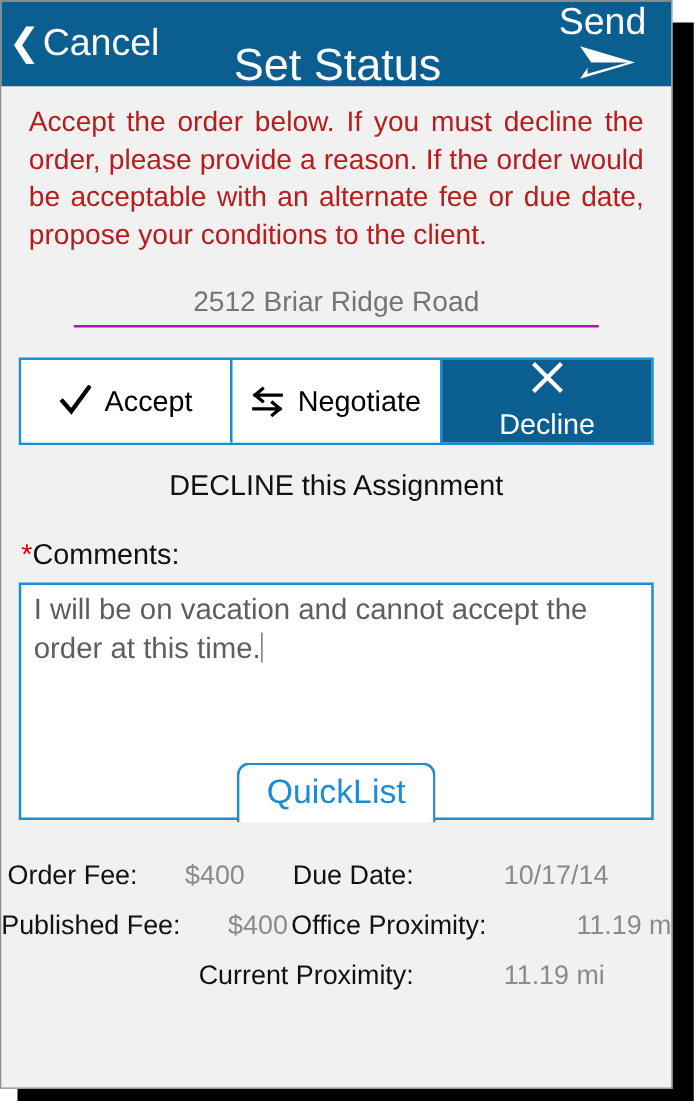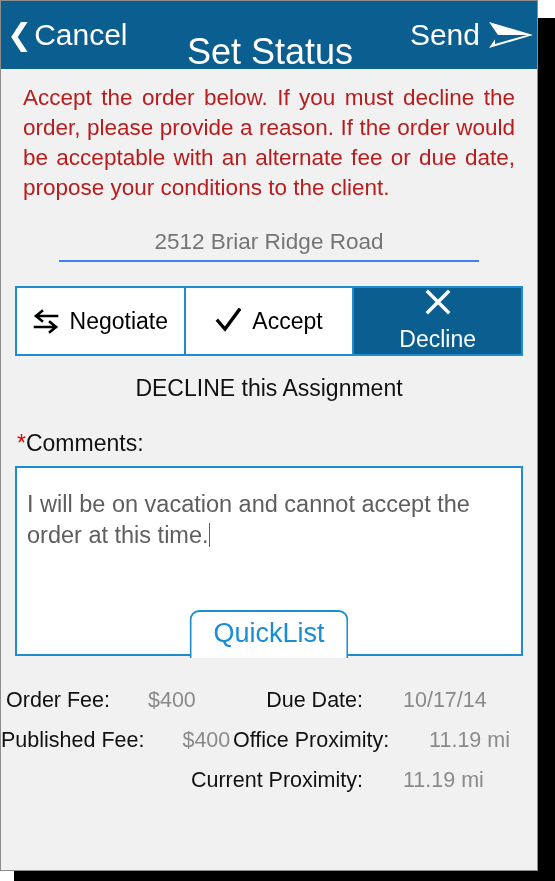--- a/index.html
+++ b/index.html
@@ -56,21 +56,21 @@
     top: 0;
     height: 68px;
     display: flex;
     align-items: center;
     color: #ffffff;
     font-size: 30px;
     cursor: pointer;
     user-select: none;
   }
   #cancel-btn { left: 6px; }
-  #send-btn { right: 4px; }
+  #send-btn { right: 20px; flex-direction: column; }
   .hdr-title {
     position: absolute;
     left: 0;
     top: 17px;
     width: 538px;
     height: 68px;
     line-height: 68px;
     text-align: center;
     font-size: 36px;
     color: #ffffff;
@@ -97,21 +97,21 @@
     color: #b91c1c;
     text-align: justify;
   }
 
   
   #address-wrap {
     margin: 26px auto 0 auto;
     width: 420px;
     text-align: center;
     padding-bottom: 5px;
-    border-bottom: 2px solid #3b82f6;
+    border-bottom: 2px solid #a21caf;
   }
   #address-text {
     font-size: 22.5px;
     color: #757575;
   }
 
   
   #segmented {
     margin: 24px 14px 0 14px;
     display: flex;
@@ -169,21 +169,21 @@
   #comment-box {
     position: absolute;
     left: 0; top: 0;
     width: 100%;
     height: 190px;
     box-sizing: border-box;
     border: 2px solid #1b8dd0;
     background: #ffffff;
   }
   #comment-text {
-    padding: 21px 10px 0 10px;
+    padding: 4px 10px 0 10px;
     font-size: 23.5px;
     line-height: 31px;
     color: #5e5e5e;
   }
   .caret {
     display: inline-block;
     width: 1px;
     height: 24px;
     background: #5e5e5e;
     vertical-align: -4px;
@@ -214,21 +214,21 @@
   .det-row {
     display: flex;
     align-items: baseline;
     margin-bottom: 15px;
   }
   .det-cell {
     display: flex;
     align-items: baseline;
   }
   .det-cell.left  { width: 232px; justify-content: flex-end; }
-  .det-cell.right { flex: 1 1 auto; justify-content: flex-end; }
+  .det-cell.right { flex: 1 1 auto; justify-content: flex-end; gap: 32px; }
   .det-label { color: #111111; white-space: nowrap; }
   .det-value { color: #8a8a8a; white-space: nowrap; margin-left: 36px; }
   .det-cell.left .det-value  { width: 85px; text-align: left; padding-left: 2px; }
   .det-cell.right .det-value { width: 122px; text-align: left; padding-left: 4px; }
 </style>
 </head>
 <body>
 
 <div id="phone">
   <div id="shadow"></div>
@@ -258,34 +258,34 @@
 
     <div id="address-wrap">
       <span id="address-text">2512 Briar Ridge Road</span>
     </div>
 
     <div id="segmented">
 
       <div class="seg">
         <span class="seg-icon">
           <svg width="26" height="26" viewBox="0 0 26 26" xmlns="http://www.w3.org/2000/svg">
+            <path d="M3 13 L10 21 L24 2" stroke="#000000" stroke-width="3.4" fill="none" stroke-linecap="square"></path>
+          </svg>
+        </span>
+        <span>Accept</span>
+      </div>
+
+      <div class="seg">
+        <span class="seg-icon">
+          <svg width="26" height="26" viewBox="0 0 26 26" xmlns="http://www.w3.org/2000/svg">
             <path d="M24 8 L3 8 M9 3 L3 8 L9 13" stroke="#000000" stroke-width="2.6" fill="none" stroke-linecap="square" stroke-linejoin="miter"></path>
             <path d="M2 19 L23 19 M17 14 L23 19 L17 24" stroke="#000000" stroke-width="2.6" fill="none" stroke-linecap="square" stroke-linejoin="miter"></path>
           </svg>
         </span>
         <span>Negotiate</span>
-      </div>
-
-      <div class="seg">
-        <span class="seg-icon">
-          <svg width="26" height="26" viewBox="0 0 26 26" xmlns="http://www.w3.org/2000/svg">
-            <path d="M3 13 L10 21 L24 2" stroke="#000000" stroke-width="3.4" fill="none" stroke-linecap="square"></path>
-          </svg>
-        </span>
-        <span>Accept</span>
       </div>
 
       <div class="seg selected">
         <span class="seg-icon">
           <svg width="26" height="26" viewBox="0 0 26 26" xmlns="http://www.w3.org/2000/svg">
             <path d="M3 3 L23 23 M23 3 L3 23" stroke="#ffffff" stroke-width="3.4" fill="none" stroke-linecap="square"></path>
           </svg>
         </span>
         <span>Decline</span>
       </div>

